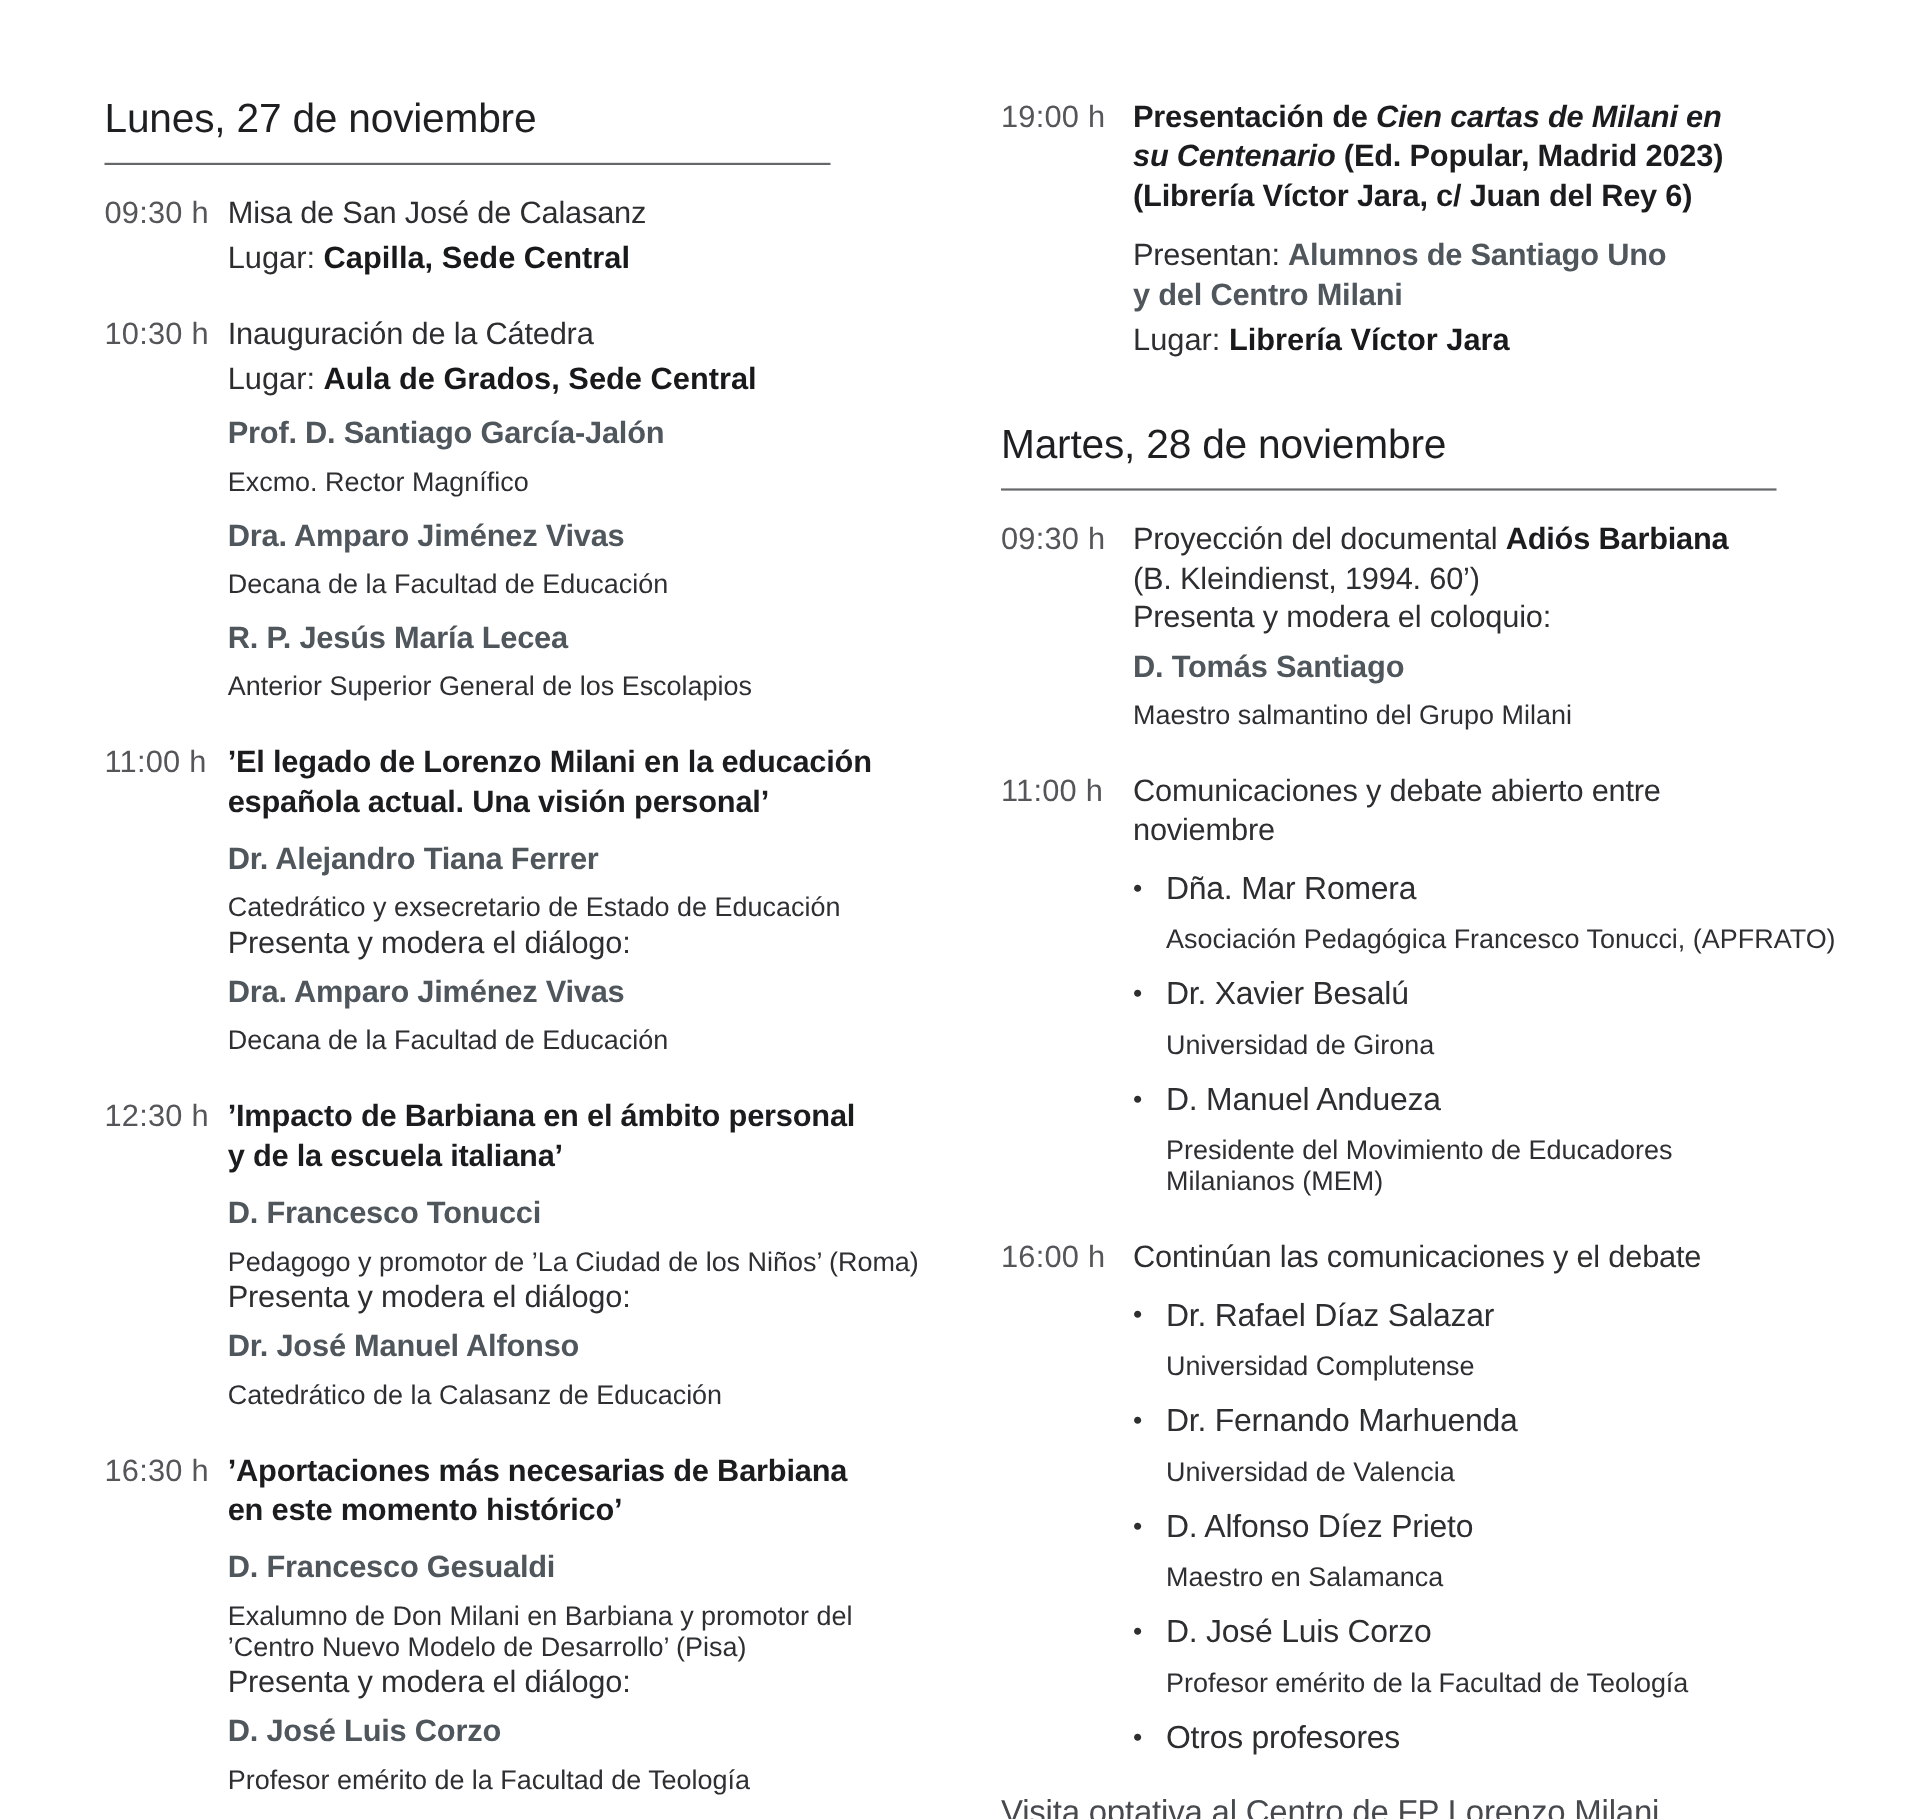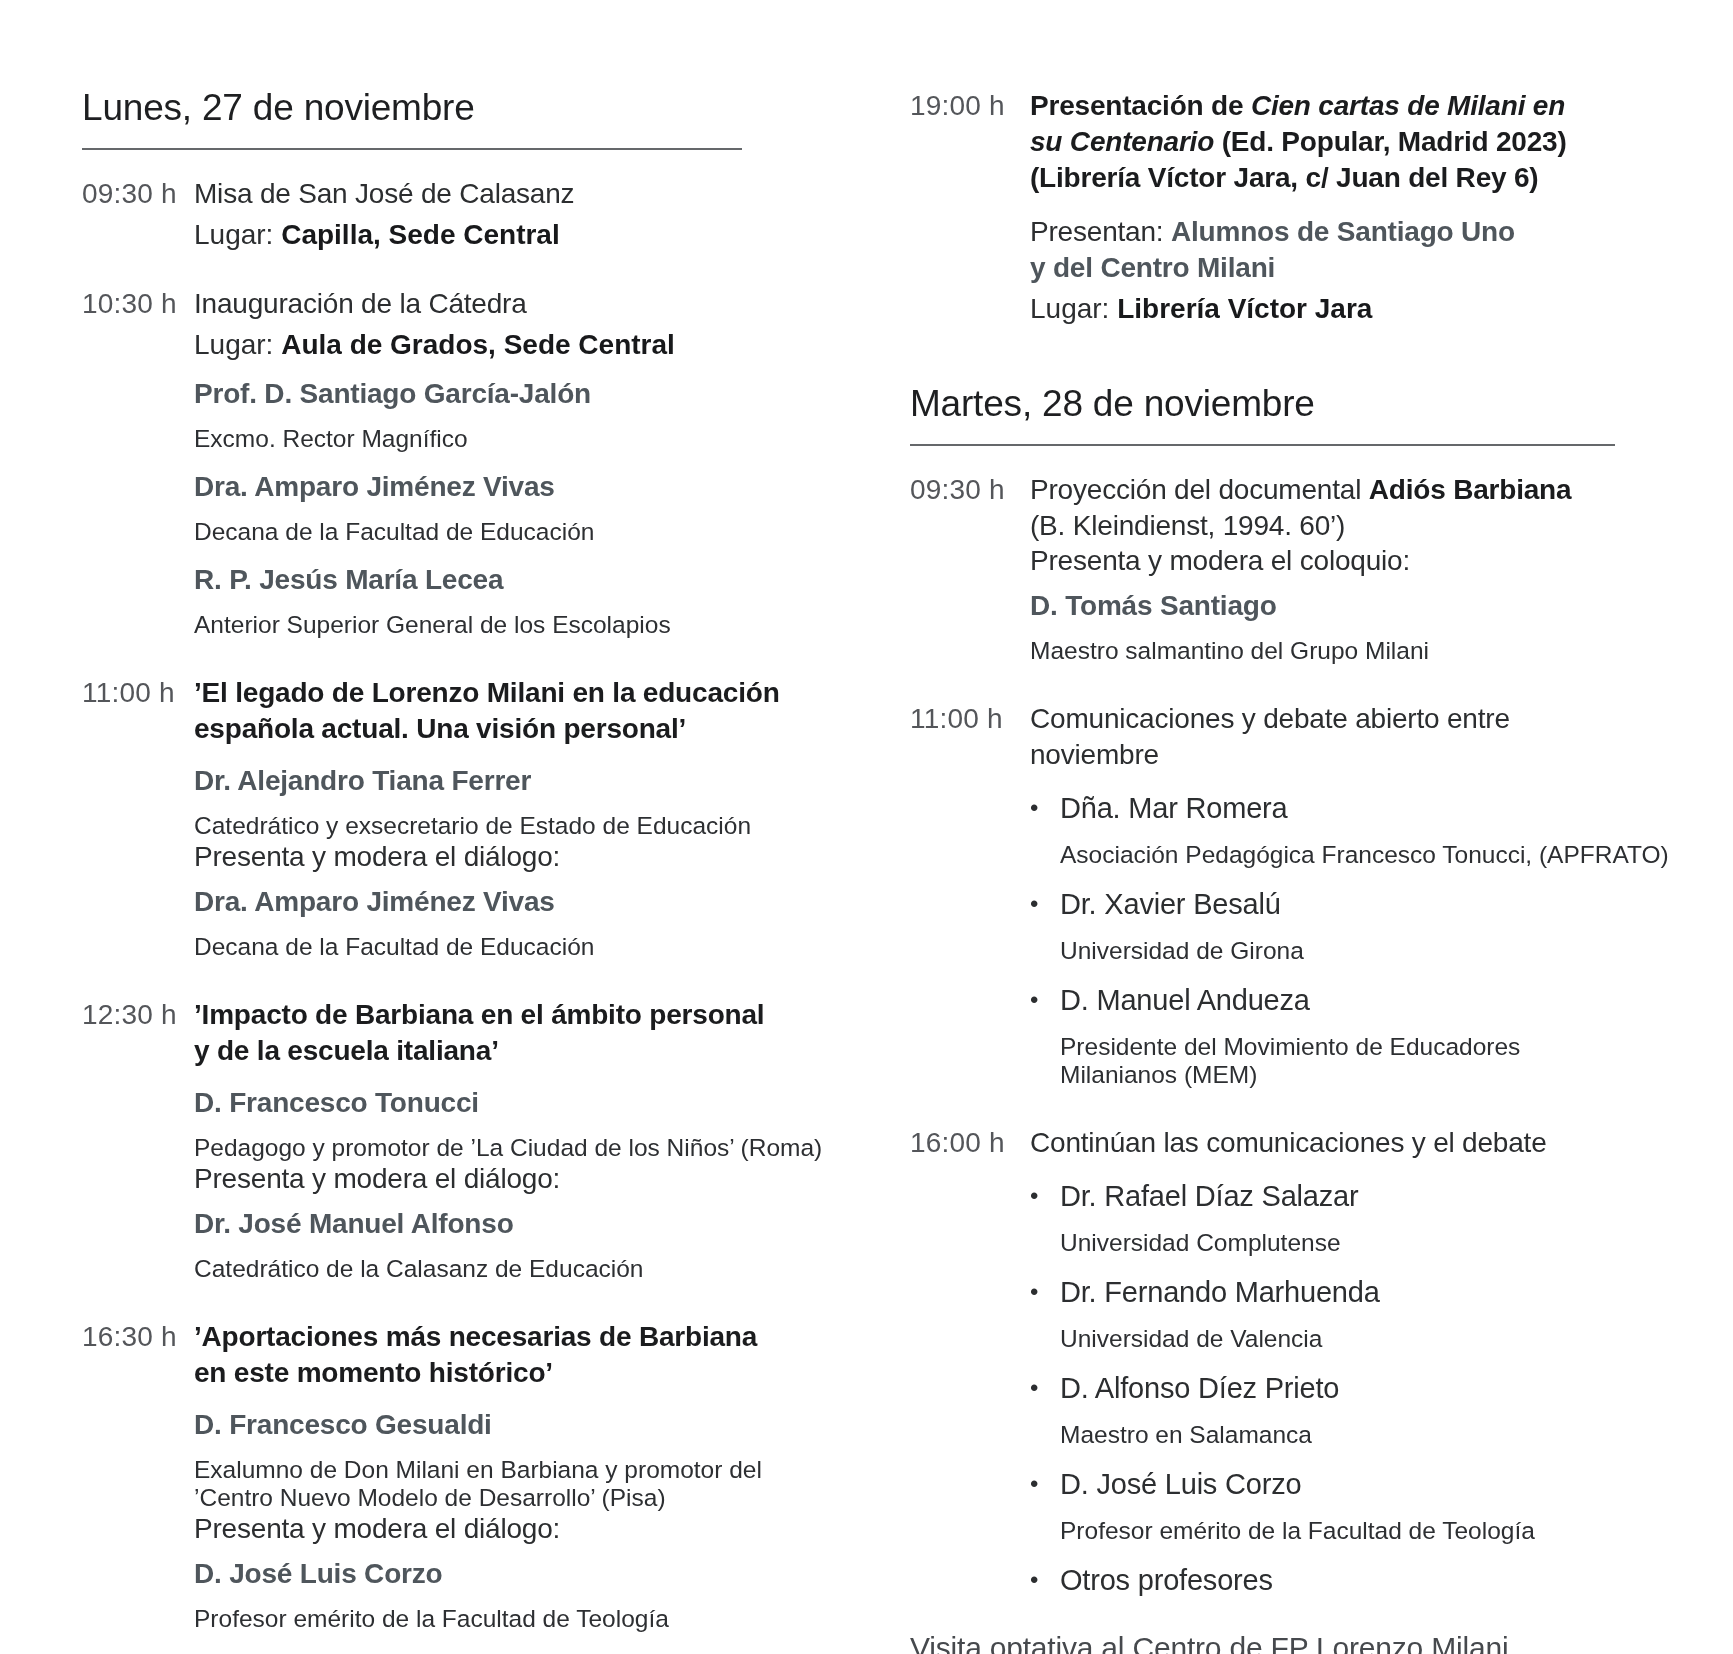--- a/index.html
+++ b/index.html
@@ -5,21 +5,21 @@
   html,body{margin:0;padding:0;background:#ffffff;}
   .page{
     position:relative;
     width:1733px;height:1654px;
     background:#ffffff;
     overflow:hidden;
     font-family:"Liberation Sans","DejaVu Sans",sans-serif;
     -webkit-font-smoothing:antialiased;
   }
   .col{position:absolute;top:88px;}
-  .col-left{left:82px;width:660px;}
+  .col-left{left:95px;width:660px;}
   .col-right{left:910px;width:705px;}
 
   .day{
     margin:0 0 26px 0;
     padding:0 0 20px 0;
     border-bottom:2px solid #65686b;
     font-size:37px;font-weight:400;letter-spacing:-0.2px;
     color:#1e1f21;line-height:40px;
   }
 

